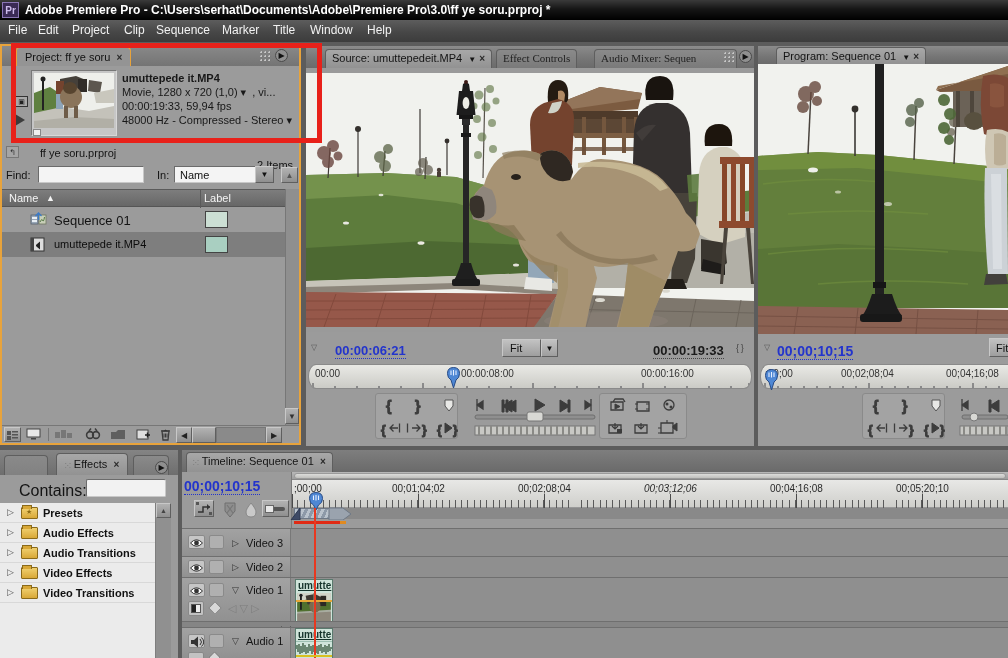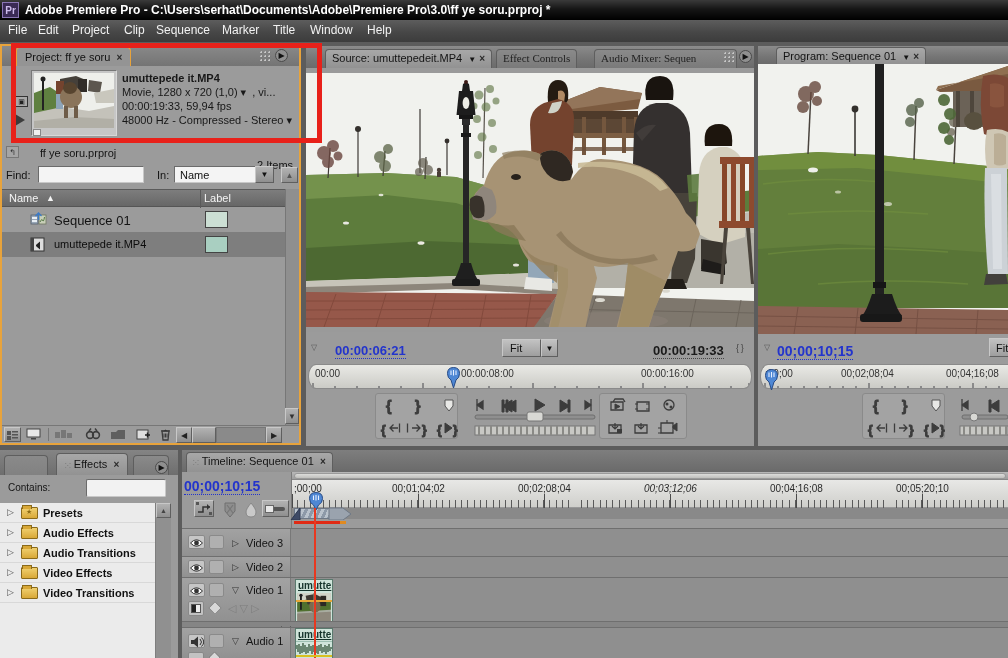--- a/index.html
+++ b/index.html
@@ -635,21 +635,21 @@
   </div>
 
   <div id="fxpanel" class="panel" style="left:0;top:450px;width:178px;height:208px;">
     <div class="tabbar" style="height:25px;background:linear-gradient(#848484,#6e6e6e);">
       <div class="tab inactive" style="left:4px;top:5px;height:20px;padding:17px 12px;">Info</div>
       <div class="tab" style="left:56px;top:3px;height:22px;padding:0 8px;line-height:20px;"><span style="font-size:7px;color:#666;">⁙</span> Effects&nbsp; <span class="xbtn">×</span></div>
       <div class="tab inactive" style="left:133px;top:5px;height:20px;width:36px;"></div>
       <div class="circlebtn" style="left:155px;top:11px;">▶</div>
     </div>
     <div class="abs" style="left:0;top:25px;width:178px;height:28px;background:#9b9b9b;">
-      <span class="abs" style="left:8px;top:7px;font-size:10px;color:#141414;">Contains:</span>
+      <span class="abs" style="left:19px;top:7px;font-size:16px;color:#141414;">Contains:</span>
       <div class="sunken abs" style="left:86px;top:4px;width:80px;height:18px;background:#f2f2f2;border-radius:2px;"></div>
     </div>
     <div class="abs" style="left:0;top:53px;width:155px;height:155px;background:#ebebeb;">
       <div class="fxrow" style="top:0px;">
           <span class="tri">▷</span>
           <span class="fold"></span>
           <span style="position:absolute;left:26px;top:5px;font-size:7px;color:#8a6a14;">★</span>
           <b>Presets</b>
         </div>
       <div class="fxrow" style="top:20px;">

